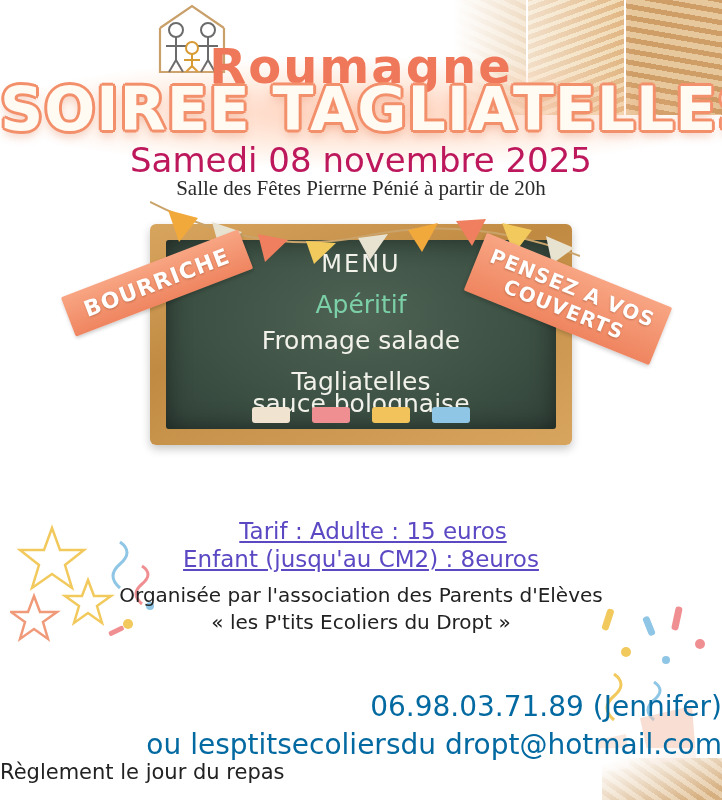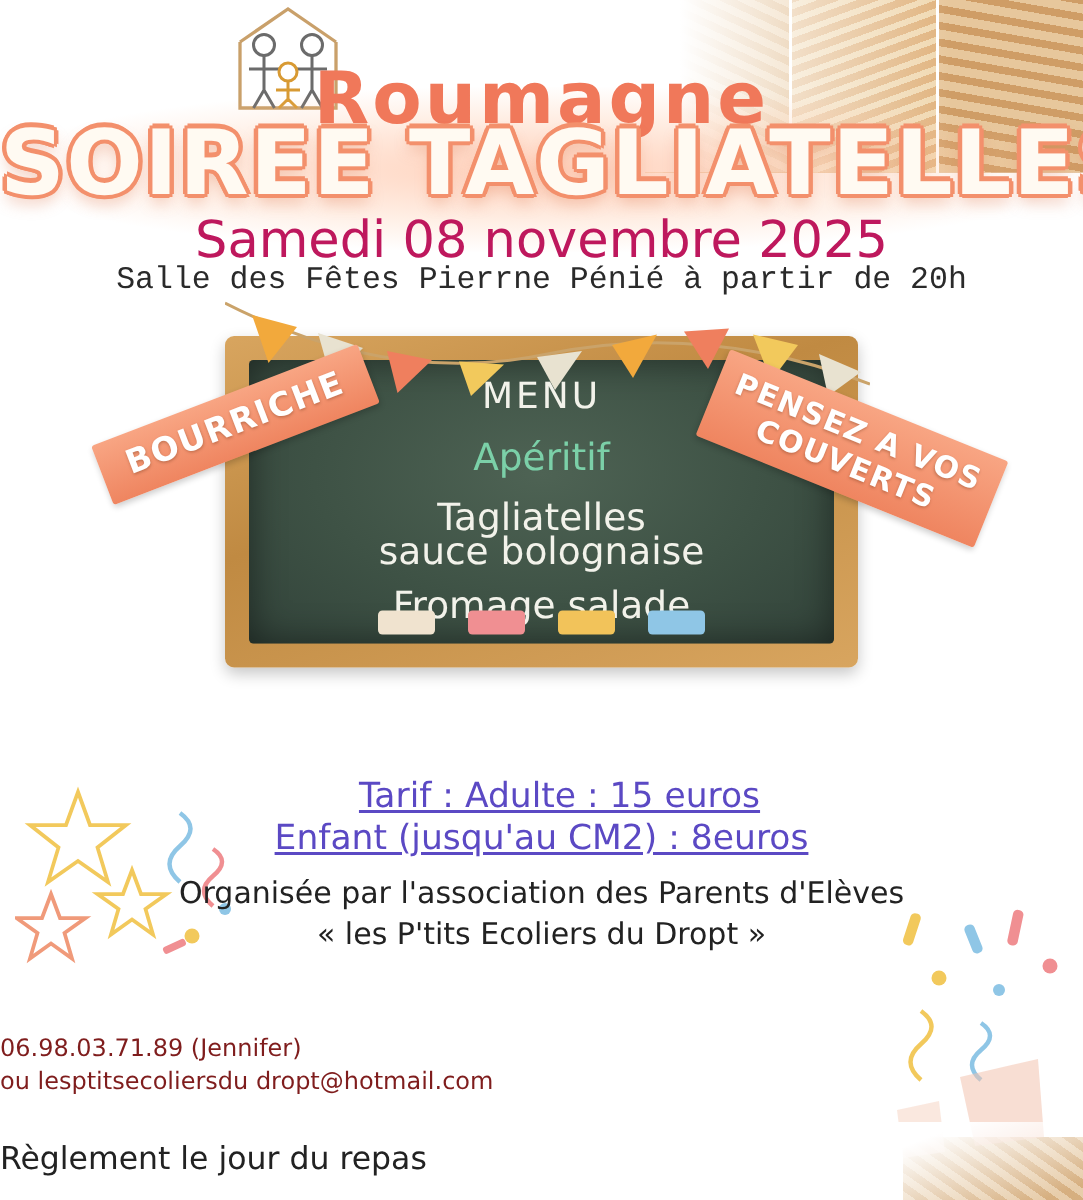--- a/index.html
+++ b/index.html
@@ -130,21 +130,21 @@
     font-size: 34px;
     color: #be185d;
     z-index: 5;
   }
   .place-line {
     position: absolute;
     top: 176px;
     left: 0;
     width: 722px;
     text-align: center;
-    font-family: Liberation Mono, monospace;
+    font-family: Liberation Serif, serif;
     font-size: 21px;
     color: #2a2a2a;
     z-index: 5;
   }
 
   
   .board-frame {
     position: absolute;
     top: 224px;
     left: 150px;
@@ -313,24 +313,24 @@
     color: #e8463f;
     text-decoration: underline;
     z-index: 6;
   }
 
   .contact {
     position: absolute;
     top: 688px;
     left: 0;
     width: 722px;
-    text-align: left;
-    font-family: "DejaVu Sans", sans-serif;
-    font-size: 16px;
-    color: #7f1d1d;
+    text-align: right;
+    font-family: "DejaVu Sans", sans-serif;
+    font-size: 28px;
+    color: #0369a1;
     line-height: 1.35;
     z-index: 6;
   }
 
   .reglement {
     position: absolute;
     top: 760px;
     left: 0;
     width: 722px;
     font-family: "DejaVu Sans", sans-serif;
@@ -395,27 +395,27 @@
 
   <div class="board-frame">
     <div class="board-inner">
       <div class="menu-wrap">
         <div class="menu-title">MENU</div>
 
         <div class="menu-item aperitif">
           <span class="a-p">Apéritif</span>
         </div>
 
+        <div class="menu-item sub">
+          <span>Fromage salade</span>
+        </div>
+
         <div class="menu-item">
           <span>Tagliatelles</span>
           <small>sauce bolognaise</small>
-        </div>
-
-        <div class="menu-item sub">
-          <span>Fromage salade</span>
         </div>
 
         <div class="menu-item sub">
           <span>Dessert</span>
         </div>
 
         <div class="menu-item sub">
           <span>Vin, café</span>
         </div>
       </div>

